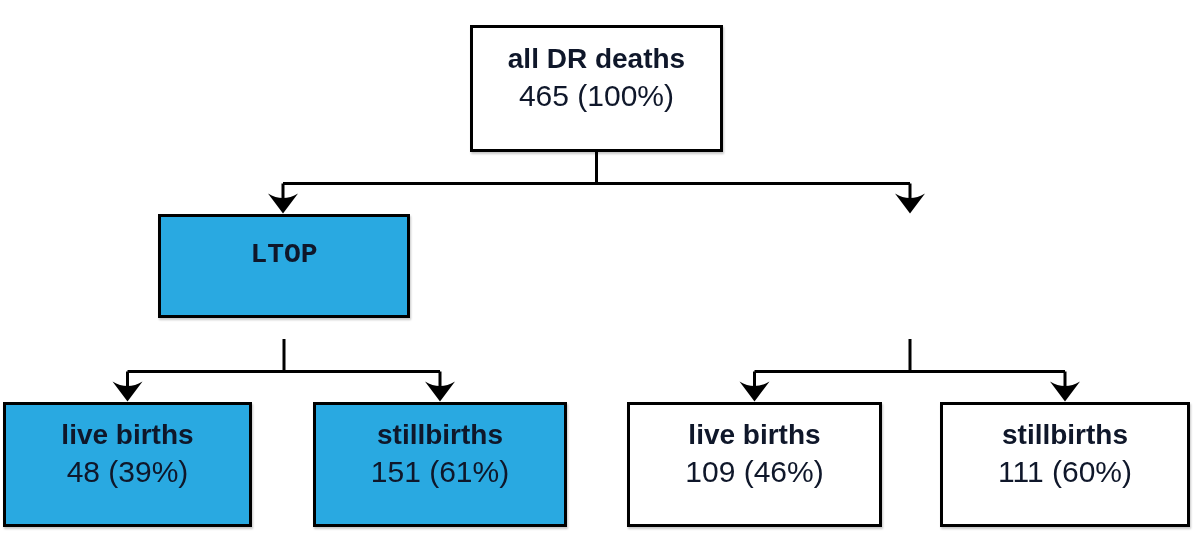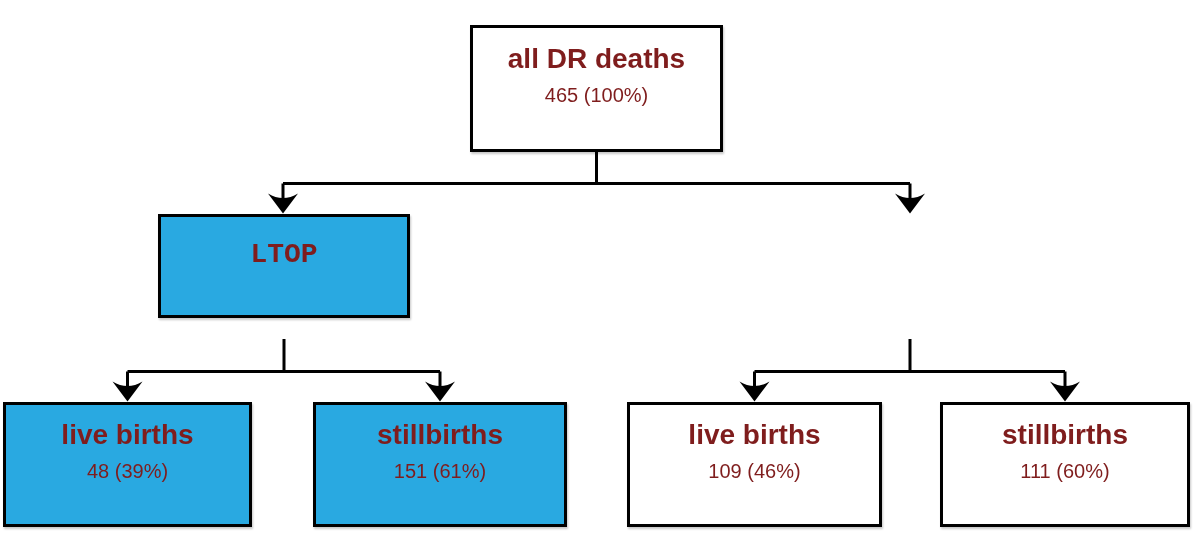--- a/index.html
+++ b/index.html
@@ -25,31 +25,31 @@
     position: absolute;
     box-sizing: border-box;
     border: 3px solid #000000;
     background: #ffffff;
     display: flex;
     flex-direction: column;
     align-items: center;
     justify-content: center;
     padding-bottom: 24px;
     text-align: center;
-    color: #7f1d1d;
+    color: #0f172a;
     box-shadow: 1px 2px 2px rgba(0,0,0,0.22);
   }
   .box .label {
     font-size: 28px;
     font-weight: bold;
     line-height: 37px;
     white-space: nowrap;
   }
   .box .value {
-    font-size: 20px;
+    font-size: 30px;
     font-weight: normal;
     line-height: 37px;
     white-space: nowrap;
   }
   #node-root        { left: 470px; top: 25px;  width: 253px; height: 127px; }
   #node-ltop        { left: 158px; top: 214px; width: 252px; height: 104px; font-family: Liberation Mono, monospace; }
   #node-no-ltop     { left: 785px; top: 214px; width: 250px; height: 126px; }
   #node-ltop-live   { left: 3px;   top: 402px; width: 249px; height: 125px; }
   #node-ltop-still  { left: 313px; top: 402px; width: 254px; height: 125px; }
   #node-noltop-live { left: 627px; top: 402px; width: 255px; height: 125px; }

